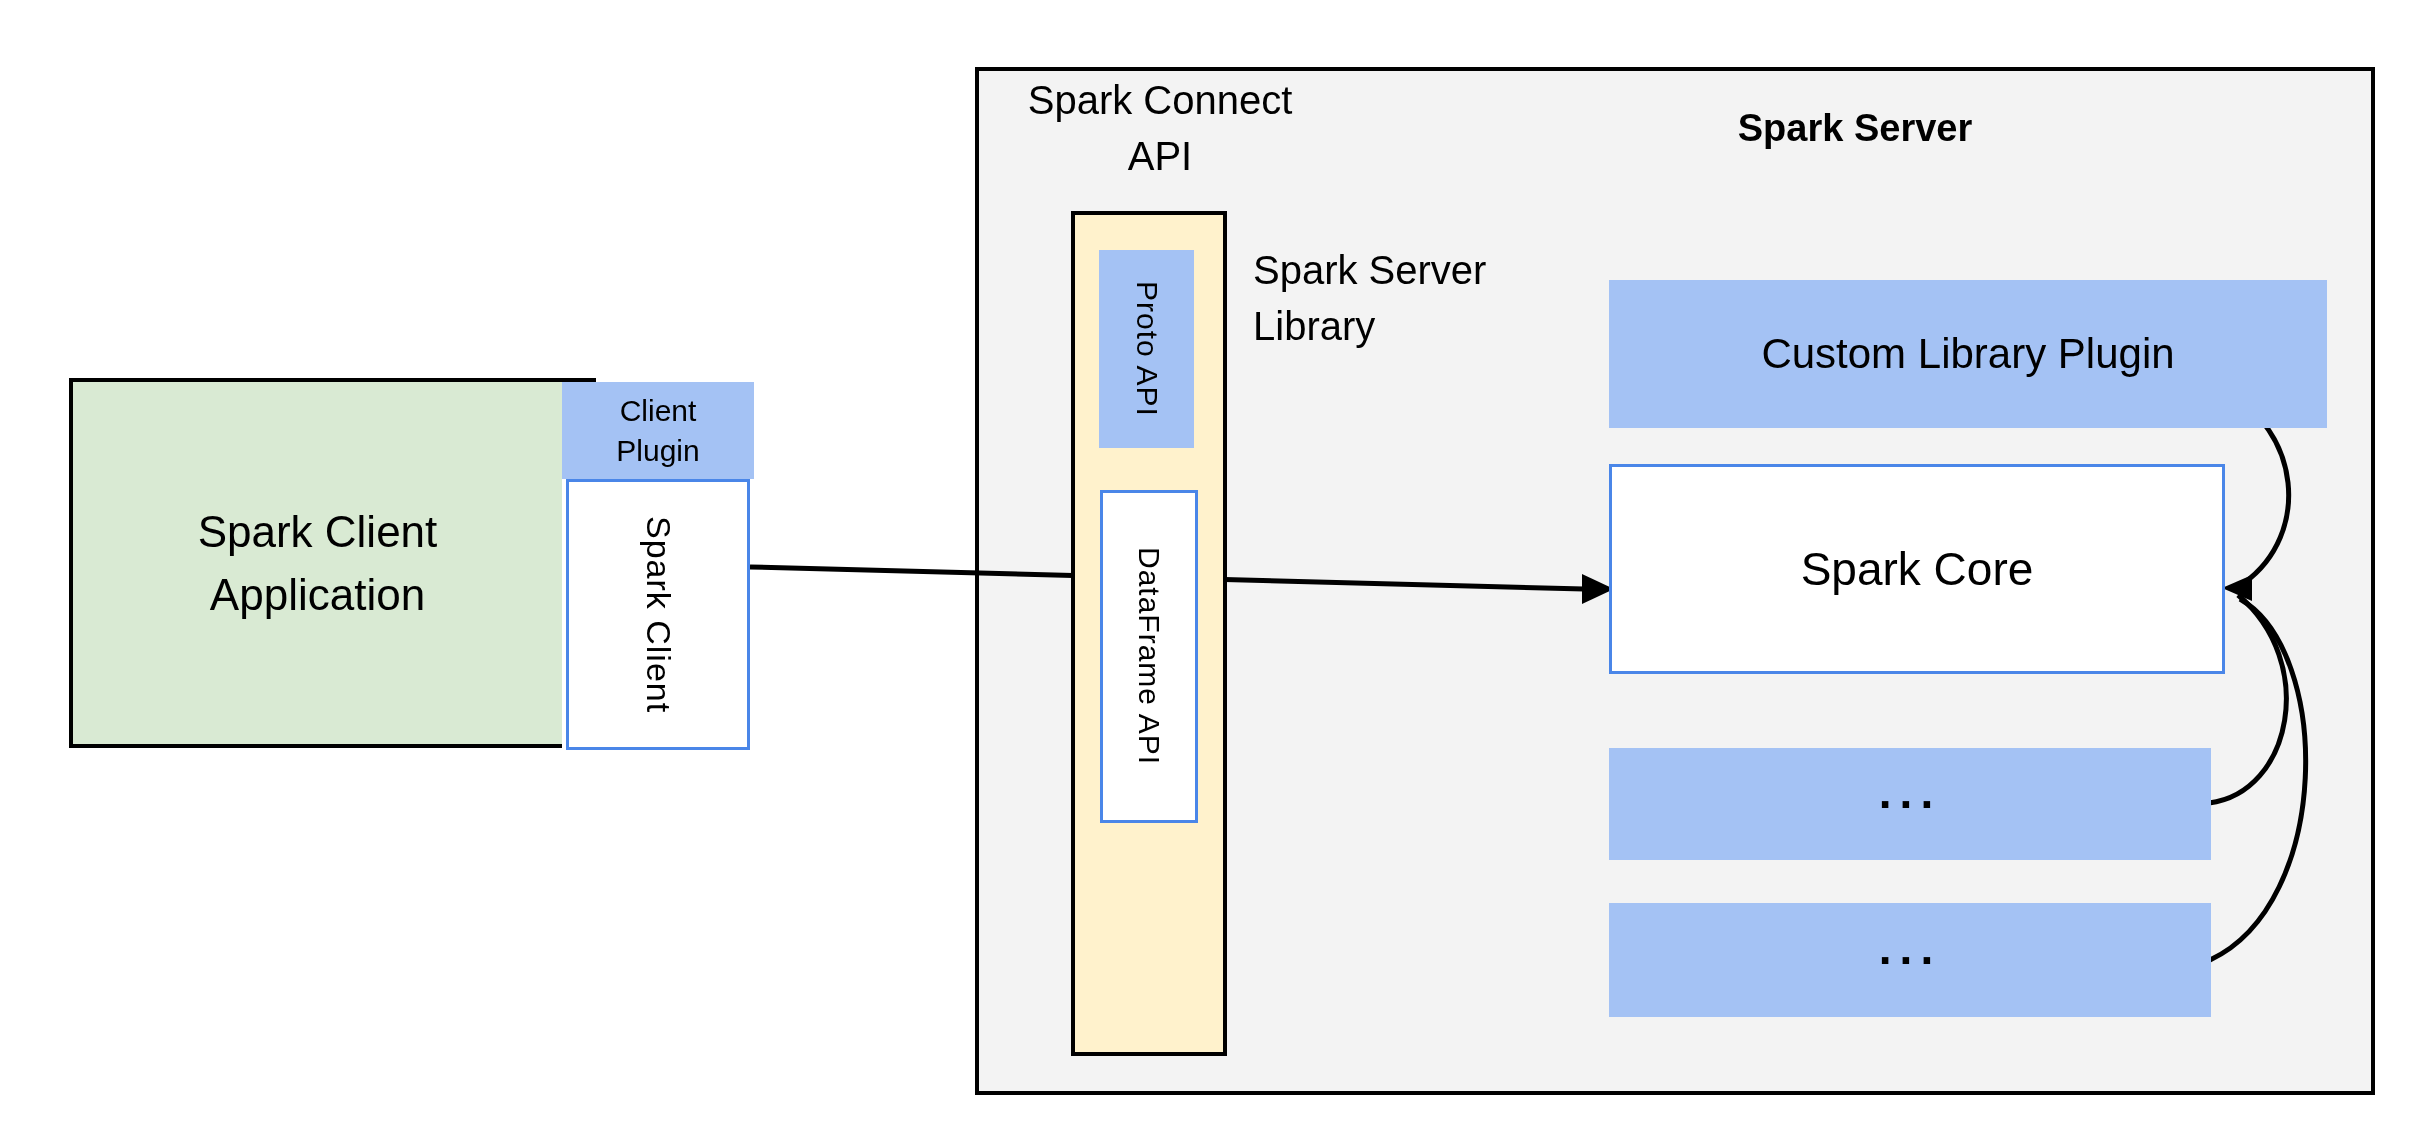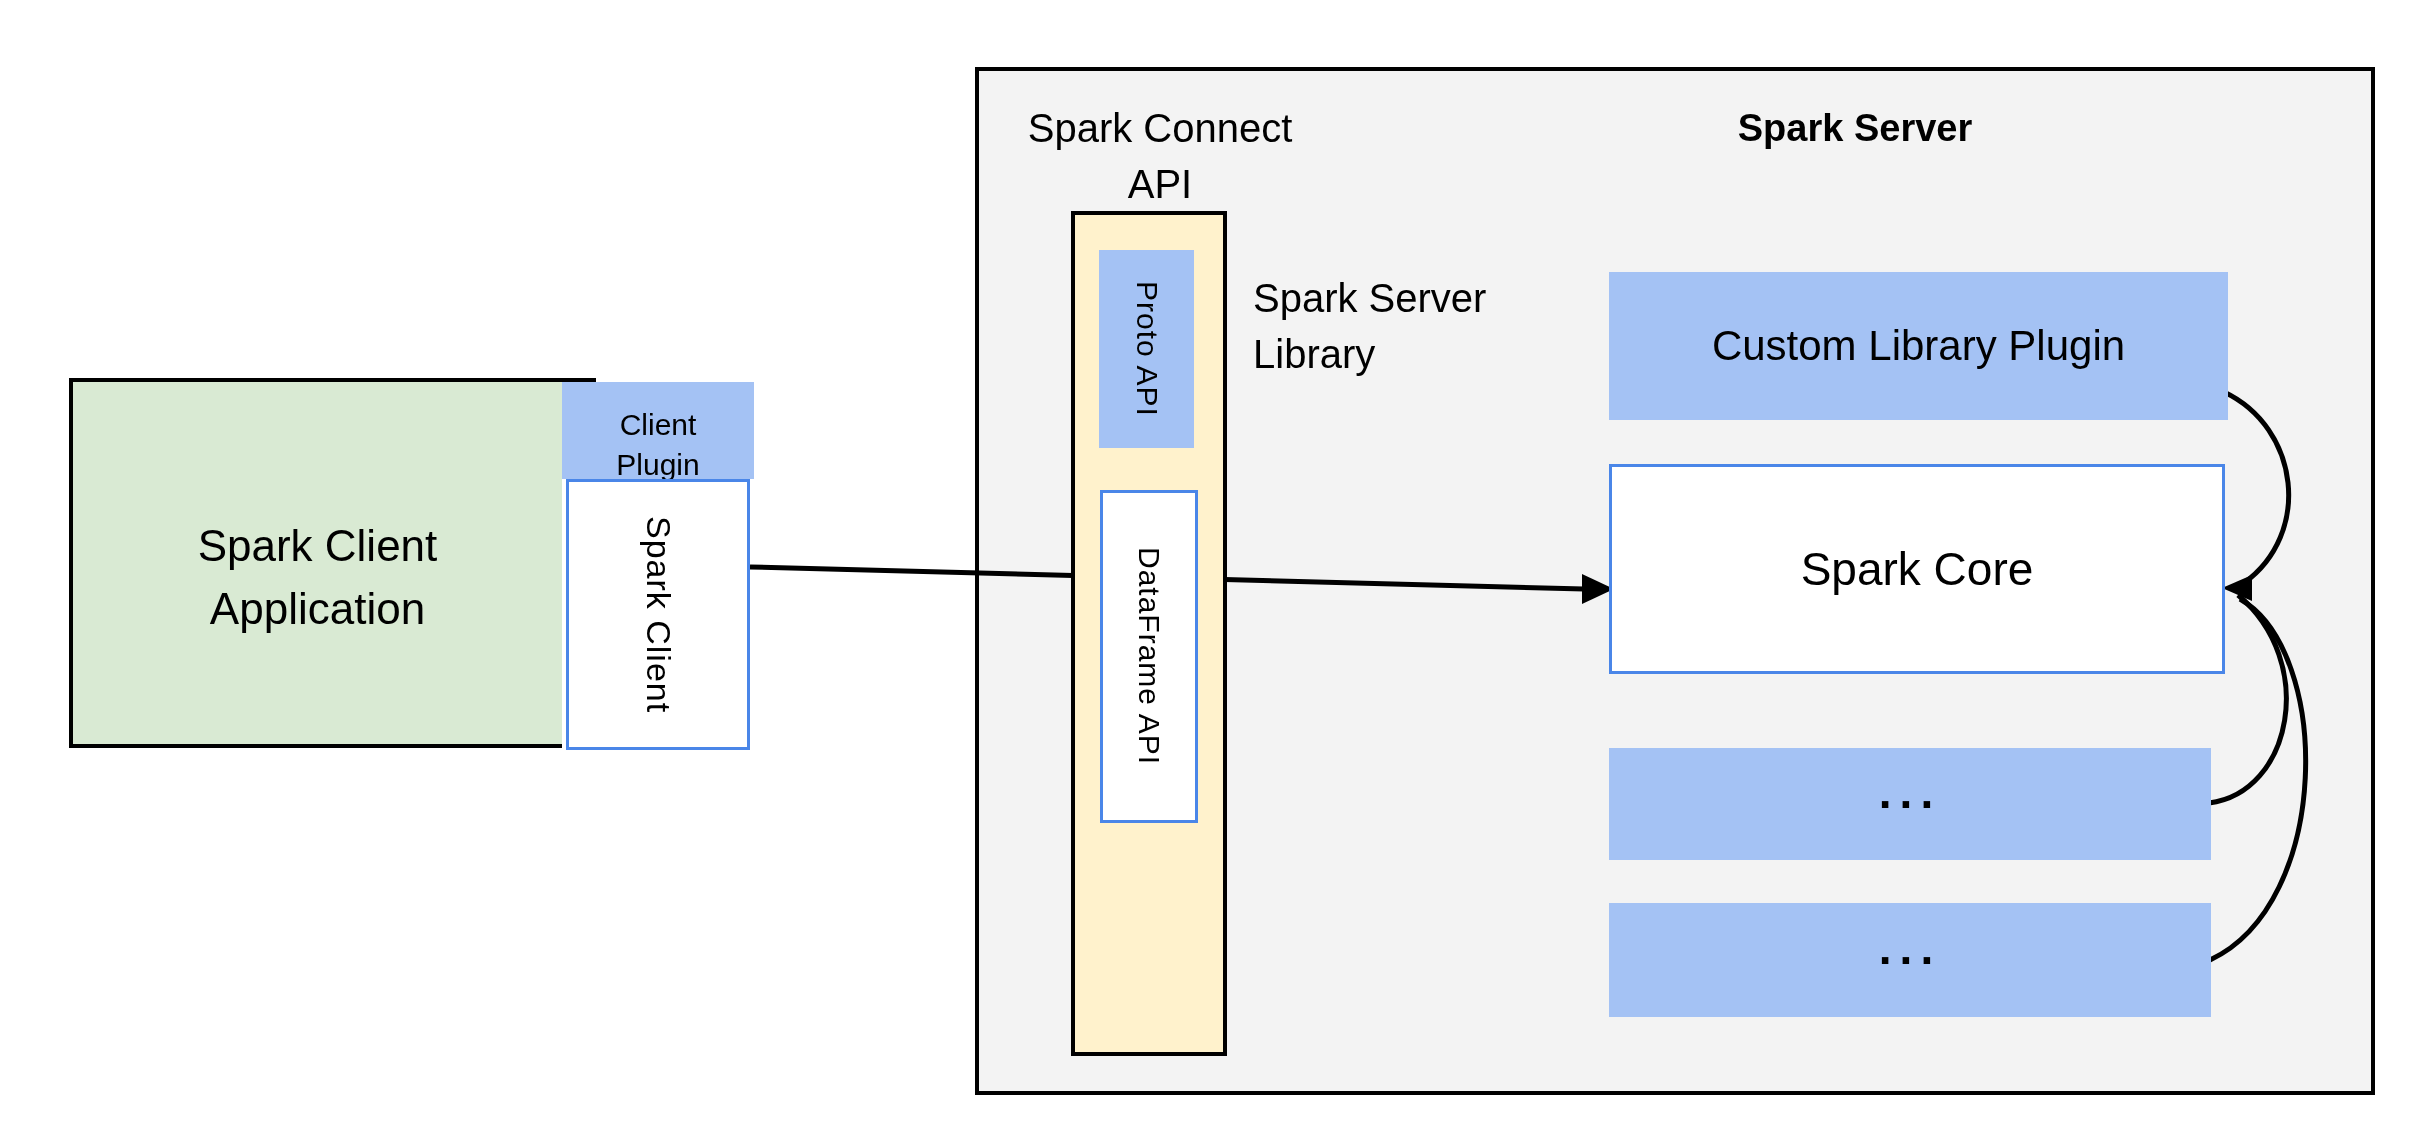--- a/index.html
+++ b/index.html
@@ -6,21 +6,21 @@
     --bg:#ffffff; --panel_fill:#f3f3f3; --panel_border:#000000;
     --green_fill:#d9ead3; --blue_fill:#a4c2f4; --yellow_fill:#fff2cc;
     --blue_border:#4a86e8; --text:#000000; --arrow:#000000;
   }
   html,body{margin:0;padding:0;background:var(--bg);}
   #stage{
     position:relative; width:2435px; height:1135px; background:var(--bg);
     font-family:"Liberation Sans", sans-serif; color:var(--text); overflow:hidden;
   }
   .abs{position:absolute; box-sizing:border-box;}
-  .pre{white-space:pre-line;margin-top:28px;}
+  .pre{white-space:pre-line;}
   .center{display:flex; align-items:center; justify-content:center; text-align:center;}
   .panel{background:var(--panel_fill); border:4px solid var(--panel_border); z-index:1;}
   .bluebox{background:var(--blue_fill); z-index:3;}
   .whitebox{background:#ffffff; border:3px solid var(--blue_border); z-index:3;}
   .yellowbox{background:var(--yellow_fill); border:4px solid var(--panel_border); z-index:3;}
   .greenbox{background:var(--green_fill); border:4px solid var(--panel_border); border-right:none; z-index:3;}
   .blackseg{background:var(--panel_border); z-index:4;}
   .lbl{z-index:5; line-height:1.4;}
   .vtext{writing-mode:vertical-rl; text-orientation:mixed; letter-spacing:1px;}
   .dots{font-weight:bold; font-size:46px; letter-spacing:8px; transform:translateY(-12px);}
@@ -56,21 +56,21 @@
     <span class="vtext" style="font-size:30px;">Proto API</span>
   </div>
 
   <div class="abs whitebox center" style="left:1100px; top:490px; width:98px; height:333px;">
     <span class="vtext" style="font-size:30px;">DataFrame API</span>
   </div>
 
   <div class="abs lbl pre" style="left:1253px; top:242px; width:360px; font-size:40px; text-align:left;">Spark Server
 Library</div>
 
-  <div class="abs bluebox center" style="left:1609px; top:272px; width:619px; height:148px;">
+  <div class="abs bluebox center" style="left:1609px; top:280px; width:718px; height:148px;">
     <span style="font-size:42px;">Custom Library Plugin</span>
   </div>
 
   <div class="abs whitebox center" style="left:1609px; top:464px; width:616px; height:210px;">
     <span style="font-size:46px;">Spark Core</span>
   </div>
 
   <div class="abs bluebox center" style="left:1609px; top:748px; width:602px; height:112px;">
     <span class="dots">...</span>
   </div>

